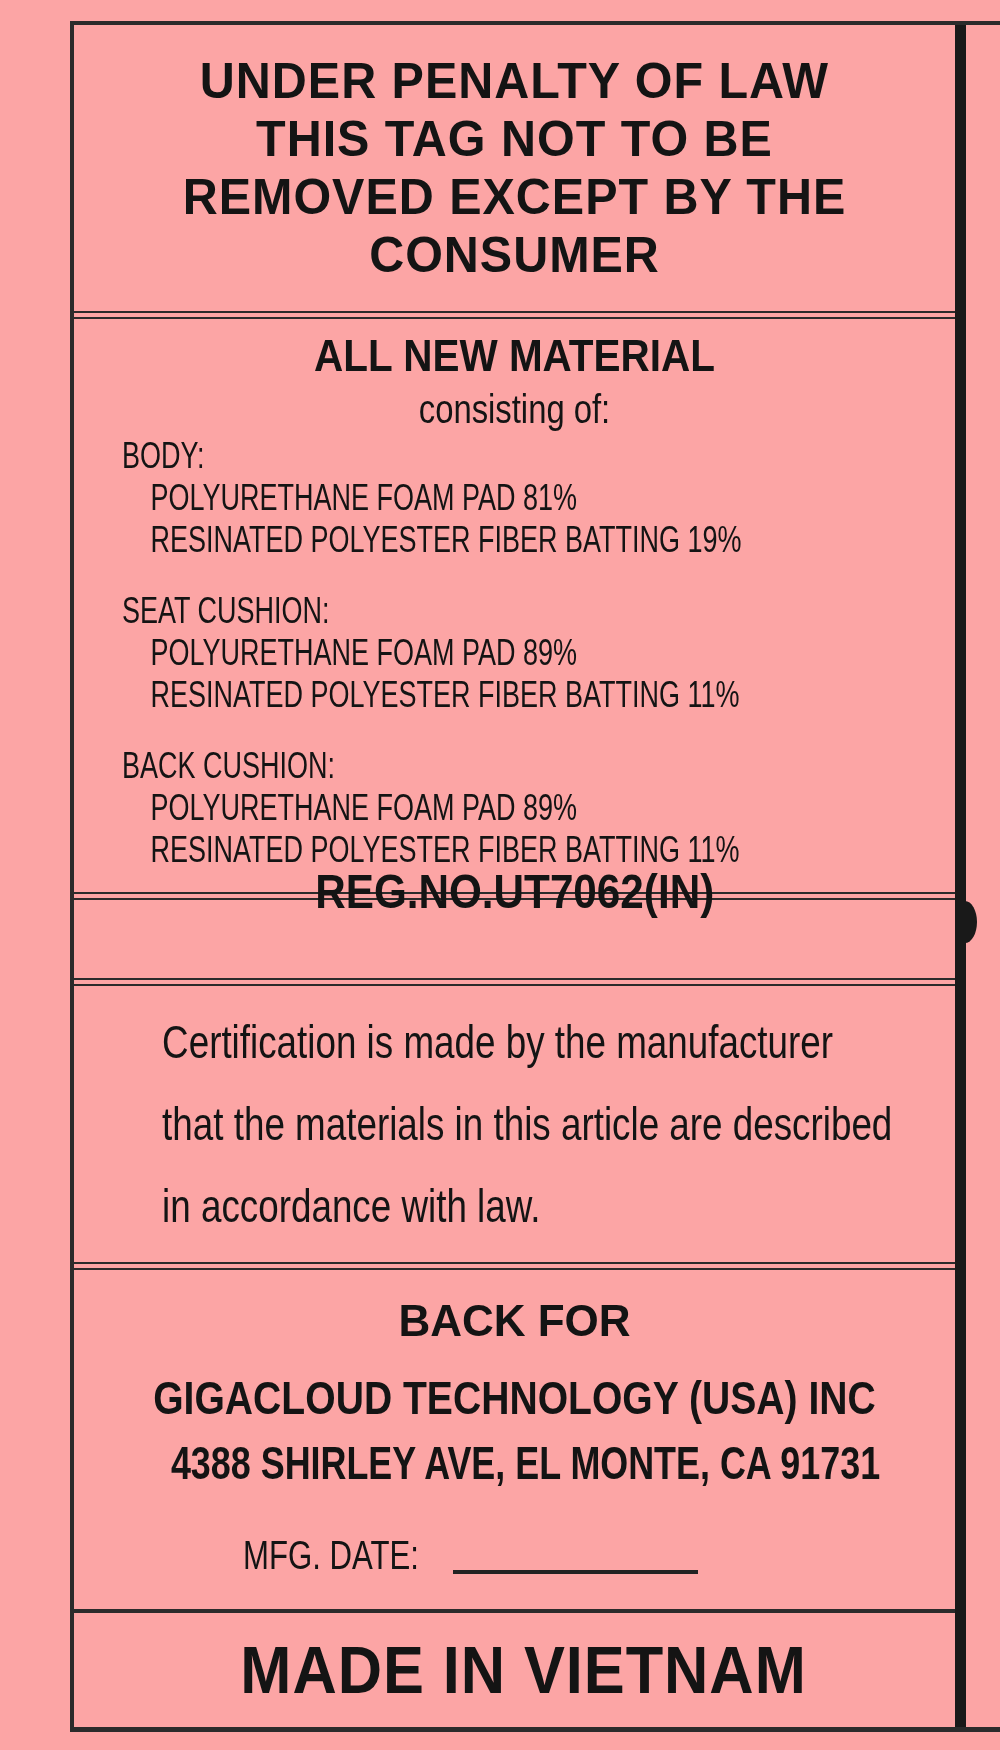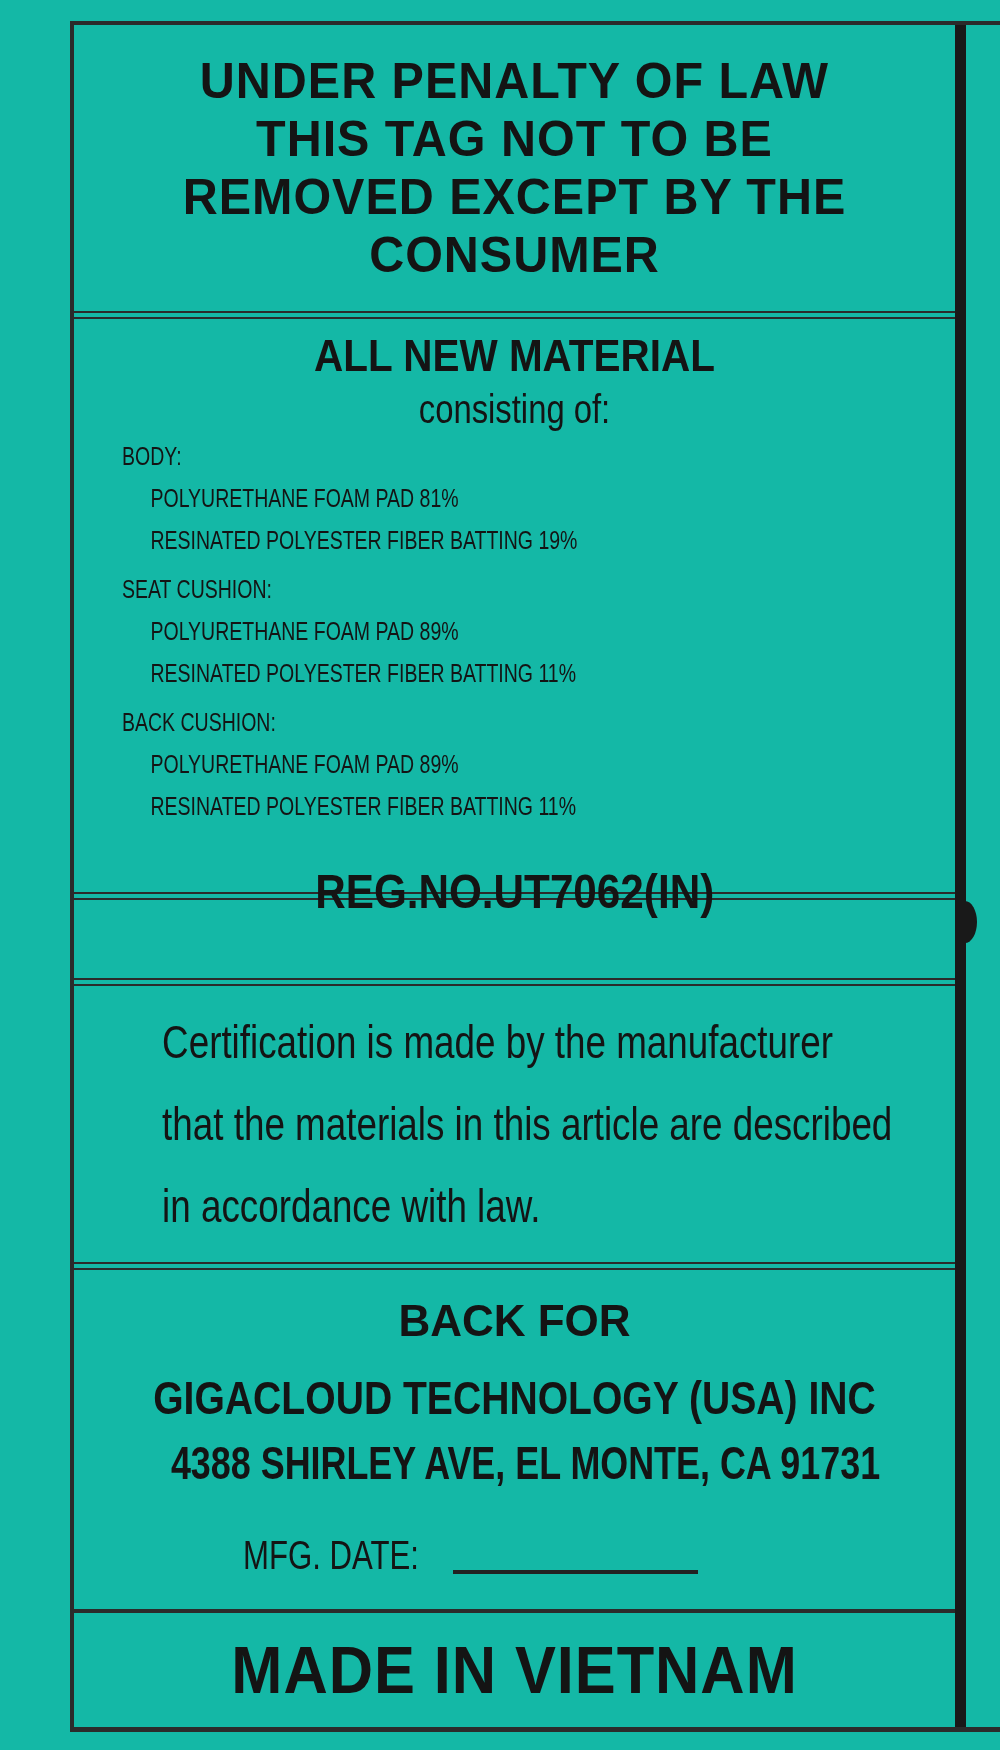--- a/index.html
+++ b/index.html
@@ -1,17 +1,17 @@
 <!DOCTYPE html>
 <html><head>
 <meta charset="utf-8">
 <style>
   html, body { margin:0; padding:0; background:#ffffff; }
   .page {
-    position:relative; width:1000px; height:1750px; background:#14b8a6;
+    position:relative; width:1000px; height:1750px; background:#fca5a5;
     font-family:"Liberation Sans", "DejaVu Sans", sans-serif; color:#141414;
     overflow:hidden;
   }
   
   .b-top    { position:absolute; left:70px;  top:21px;   width:930px; height:4px;  background:#2b2b2b; }
   .b-left   { position:absolute; left:70px;  top:21px;   width:4px;  height:1711px; background:#2b2b2b; }
   .b-bottom { position:absolute; left:70px;  top:1727px; width:930px; height:5px;  background:#2b2b2b; }
   .b-rightbar { position:absolute; left:955px; top:25px; width:11px; height:1702px; background:#191919; }
   .bar-notch { position:absolute; left:963px; top:901px; width:14px; height:42px; background:#191919;
                border-radius:0 12px 12px 0 / 0 21px 21px 0; }
@@ -26,22 +26,22 @@
   .sec { position:absolute; left:74px; width:881px; }
 
   
   .sec-penalty { top:25px; height:286px; display:flex; flex-direction:column; justify-content:center; text-align:center; }
   .penalty-line { font-weight:bold; font-size:50px; line-height:58px; letter-spacing:1px; transform:scaleX(0.97); white-space:nowrap; }
 
   
   .sec-materials { top:310px; height:573px; }
   .mat-title    { text-align:center; font-weight:bold; font-size:44px; line-height:50px; margin-top:21px; transform:scaleX(0.92); white-space:nowrap; }
   .mat-subtitle { text-align:center; font-size:40px; line-height:46px; margin-top:5px; transform:scaleX(0.82); white-space:nowrap; }
-  .mat-list  { margin-top:3px; padding-left:48px; font-size:26px; }
-  .mat-group { margin-top:7px; }
+  .mat-list  { margin-top:3px; padding-left:48px; font-size:36px; }
+  .mat-group { margin-top:29px; }
   .mat-group:first-child { margin-top:0; }
   .mat-group-name { line-height:42px; transform:scaleX(0.75); transform-origin:left center; white-space:nowrap; }
   .mat-item  { padding-left:38px; line-height:42px; transform:scaleX(0.75); transform-origin:left center; white-space:nowrap; }
 
   
   .sec-reg { top:852px; height:78px; display:flex; align-items:center; justify-content:center; }
   .reg-no { font-weight:bold; font-size:48px; transform:scaleX(0.88); white-space:nowrap; }
 
   
   .sec-cert { top:986px; height:276px; display:flex; flex-direction:column; justify-content:center; text-align:left; }
@@ -50,21 +50,21 @@
   
   .sec-madefor { top:1266px; height:343px; }
   .made-for-title { position:absolute; top:29px; left:0; width:100%; text-align:center; font-weight:bold; font-size:44px; line-height:52px; white-space:nowrap; }
   .company { position:absolute; top:105px; left:0; width:100%; text-align:center; font-weight:bold; font-size:46px; line-height:54px; transform:scaleX(0.85); white-space:nowrap; }
   .address { position:absolute; top:170px; left:0; width:100%; text-align:center; font-weight:bold; font-size:46px; line-height:54px; transform:scaleX(0.78); white-space:nowrap; }
   .mfg-row  { position:absolute; top:264px; left:169px; height:54px; width:560px; }
   .mfg-label { display:inline-block; font-size:41px; line-height:50px; transform:scaleX(0.76); transform-origin:left center; white-space:nowrap; }
   .mfg-blank { position:absolute; left:210px; top:40px; width:245px; height:0; border-bottom:4px solid #222222; }
 
   
-  .sec-origin { top:1613px; height:114px; display:flex; align-items:center; justify-content:center; }
+  .sec-origin { top:1613px; height:114px; display:flex; align-items:center; justify-content:center;padding-left:9px; }
   .origin-text { font-weight:bold; font-size:66px; letter-spacing:1px; transform:scaleX(0.93); white-space:nowrap; }
 </style>
 </head>
 <body>
 
 <div class="page">
 
   <div class="b-top"></div>
   <div class="b-left"></div>
   <div class="b-bottom"></div>

